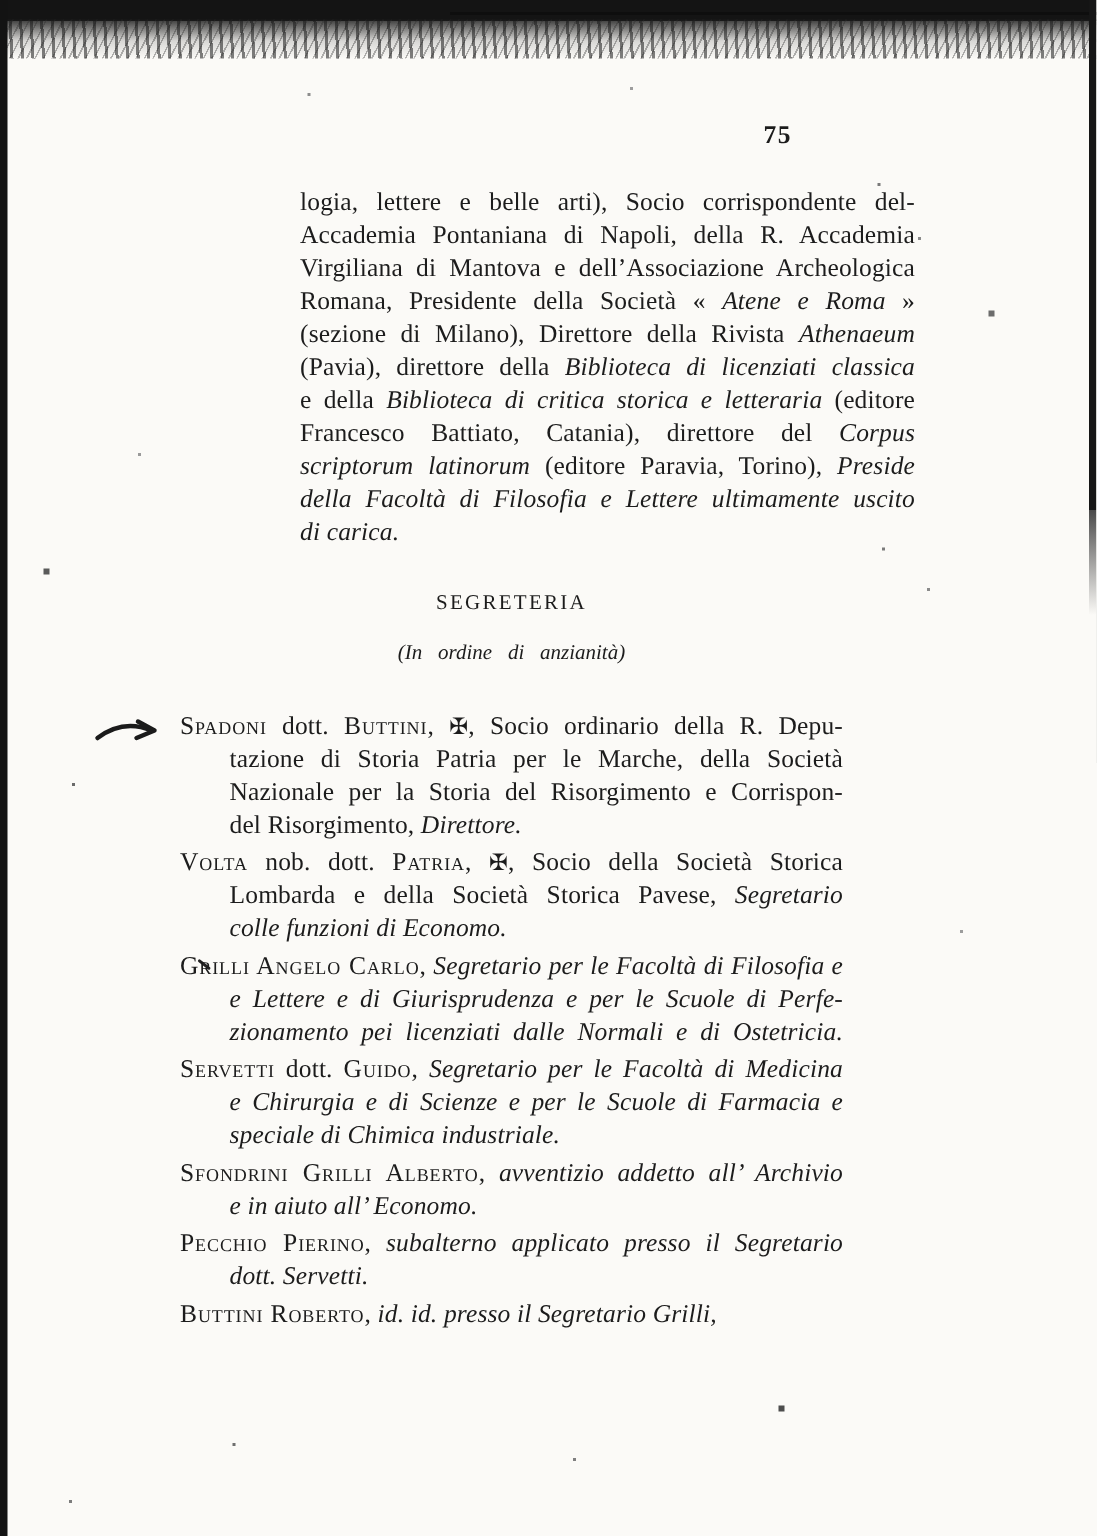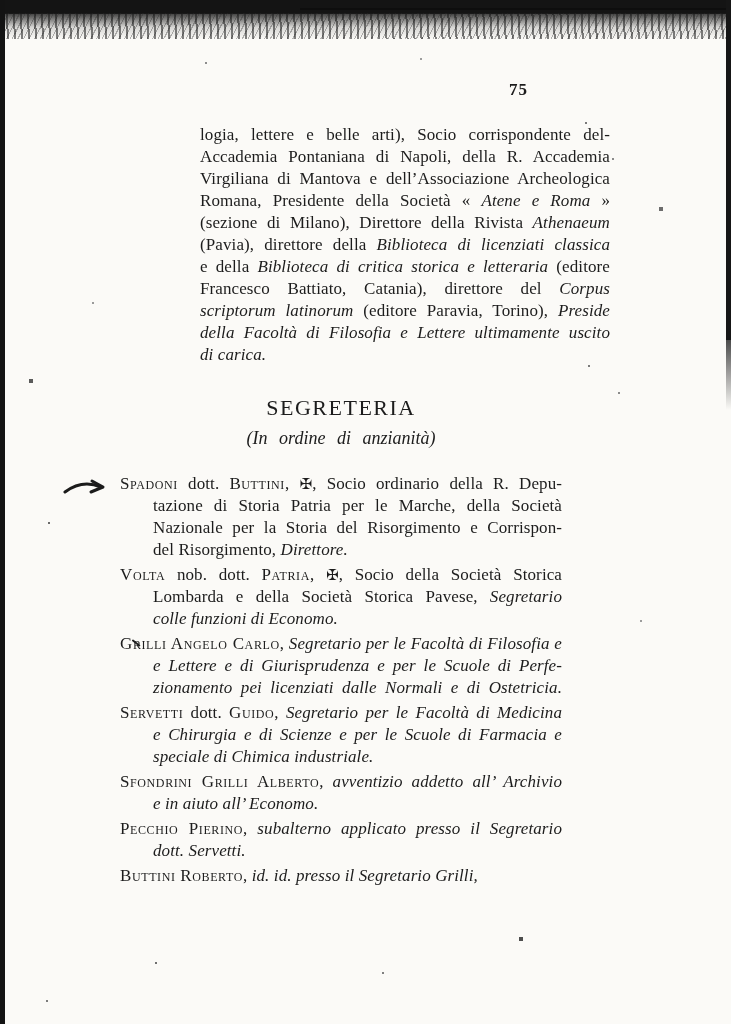--- a/index.html
+++ b/index.html
@@ -36,23 +36,23 @@
   .margin-tick{position:absolute;left:131px;top:642px;width:10px;height:2.4px;
     background:#222;transform:rotate(38deg);border-radius:2px;}
   
   .page-number{position:absolute;left:509px;top:80px;font-size:17px;font-weight:600;
     letter-spacing:1px;}
   .para{position:absolute;left:152px;top:124px;width:410px;font-size:17px;
     line-height:22px;letter-spacing:.1px;margin-left:48px;}
   .tline{white-space:nowrap;}
   .tline.just{white-space:normal;text-align:justify;text-align-last:justify;}
   .heading{position:absolute;left:120px;top:395px;width:442px;text-align:center;
-    font-size:22px;letter-spacing:1.5px;font-weight:500;}
+    font-size:14px;letter-spacing:1.5px;font-weight:500;}
   .subheading{position:absolute;left:120px;top:428px;width:442px;text-align:center;
-    font-size:18px;font-style:italic;word-spacing:7px;}
+    font-size:14px;font-style:italic;word-spacing:7px;}
   .entries{position:absolute;left:120px;top:473px;width:442px;font-size:17px;
     line-height:22px;letter-spacing:.1px;}
   .entry{margin-bottom:3px;}
   .tline.cont{padding-left:33px;}
   .it{font-style:italic;}
   .sc{font-variant:small-caps;letter-spacing:.6px;}
   .cross{font-family:"DejaVu Sans",sans-serif;font-size:15px;}
 </style>
 </head>
 <body>

